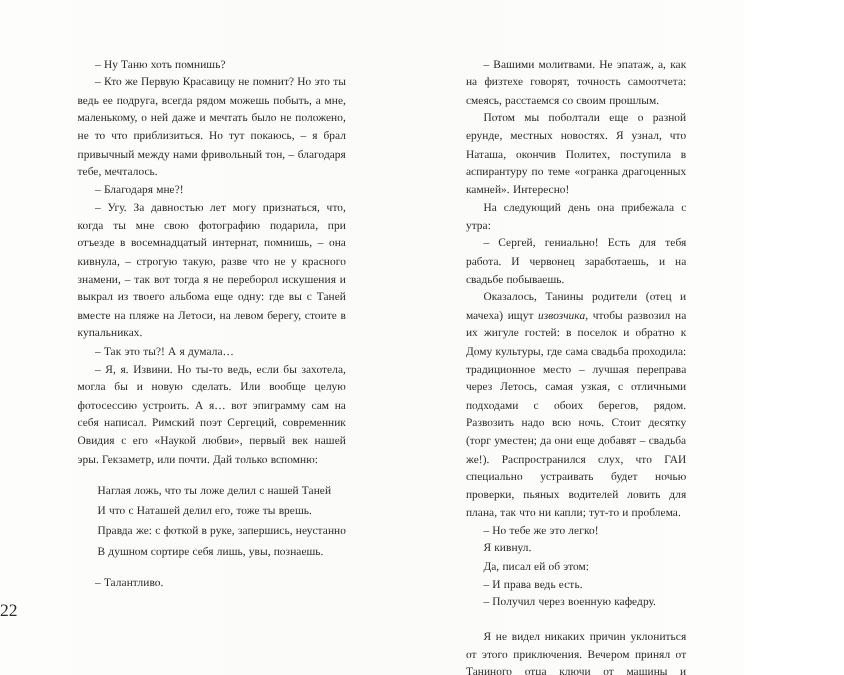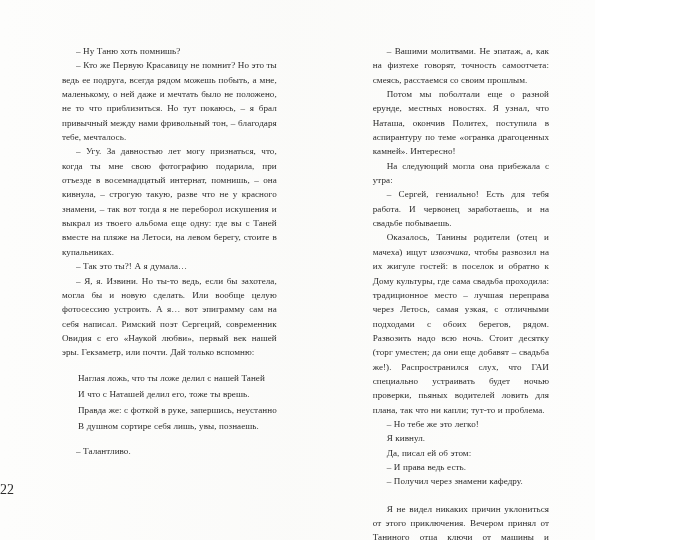--- a/index.html
+++ b/index.html
@@ -78,49 +78,50 @@
 </head>
 <body>
 
 <div class="spread">
   <div class="paper-tint"></div>
 
   <div class="page page-left">
     <div class="text-block">
       <p class="para dash">– Ну Таню хоть помнишь?</p>
       <p class="para dash">– Кто же Первую Красавицу не помнит? Но это ты ведь ее подруга, всегда рядом можешь побыть, а мне, маленькому, о ней даже и мечтать было не положено, не то что приблизиться. Но тут покаюсь, – я брал привычный между нами фривольный тон, – благодаря тебе, мечталось.</p>
+      <p class="para dash">– Благодаря мне?!</p>
       <p class="para dash">– Угу. За давностью лет могу признаться, что, когда ты мне свою фотографию подарила, при отъезде в восемнадцатый интернат, помнишь, – она кивнула, – строгую такую, разве что не у красного знамени, – так вот тогда я не переборол искушения и выкрал из твоего альбома еще одну: где вы с Таней вместе на пляже на Летоси, на левом берегу, стоите в купальниках.</p>
       <p class="para dash">– Так это ты?! А я думала…</p>
       <p class="para dash">– Я, я. Извини. Но ты-то ведь, если бы захотела, могла бы и новую сделать. Или вообще целую фотосессию устроить. А я… вот эпиграмму сам на себя написал. Римский поэт Сергеций, современник Овидия с его «Наукой любви», первый век нашей эры. Гекзаметр, или почти. Дай только вспомню:</p>
 
       <div class="verse">
         <div class="verse-line">Наглая ложь, что ты ложе делил с нашей Таней</div>
         <div class="verse-line">И что с Наташей делил его, тоже ты врешь.</div>
         <div class="verse-line">Правда же: с фоткой в руке, запершись, неустанно</div>
         <div class="verse-line">В душном сортире себя лишь, увы, познаешь.</div>
       </div>
 
       <p class="para dash">– Талантливо.</p>
     </div>
     <div class="folio">22</div>
   </div>
 
   <div class="page page-right">
     <div class="text-block">
       <p class="para dash">– Вашими молитвами. Не эпатаж, а, как на физтехе говорят, точность самоотчета: смеясь, расстаемся со своим прошлым.</p>
       <p class="para">Потом мы поболтали еще о разной ерунде, местных новостях. Я узнал, что Наташа, окончив Политех, поступила в аспирантуру по теме «огранка драгоценных камней». Интересно!</p>
-      <p class="para">На следующий могла она прибежала с утра:</p>
+      <p class="para">На следующий день она прибежала с утра:</p>
       <p class="para dash">– Сергей, гениально! Есть для тебя работа. И червонец заработаешь, и на свадьбе побываешь.</p>
 
       <p class="para"><span>Оказалось, Танины родители (отец и мачеха) ищут </span><em>извозчика</em><span>, чтобы развозил на их жигуле гостей: в поселок и обратно к Дому культуры, где сама свадьба проходила: традиционное место – лучшая переправа через Летось, самая узкая, с отличными подходами с обоих берегов, рядом. Развозить надо всю ночь. Стоит десятку (торг уместен; да они еще добавят – свадьба же!). Распространился слух, что ГАИ специально устраивать будет ночью проверки, пьяных водителей ловить для плана, так что ни капли; тут-то и проблема.</span></p>
 
       <p class="para dash">– Но тебе же это легко!</p>
       <p class="para">Я кивнул.</p>
       <p class="para">Да, писал ей об этом:</p>
       <p class="para dash">– И права ведь есть.</p>
-      <p class="para dash">– Получил через знамени кафедру.</p>
+      <p class="para dash">– Получил через военную кафедру.</p>
 
       <div class="gap-med"></div>
 
       <p class="para">Я не видел никаких причин уклониться от этого приключения. Вечером принял от Таниного отца ключи от машины и инструкции. Тани дома не было.</p>
     </div>
   </div>
 </div>
 
 </body></html>

